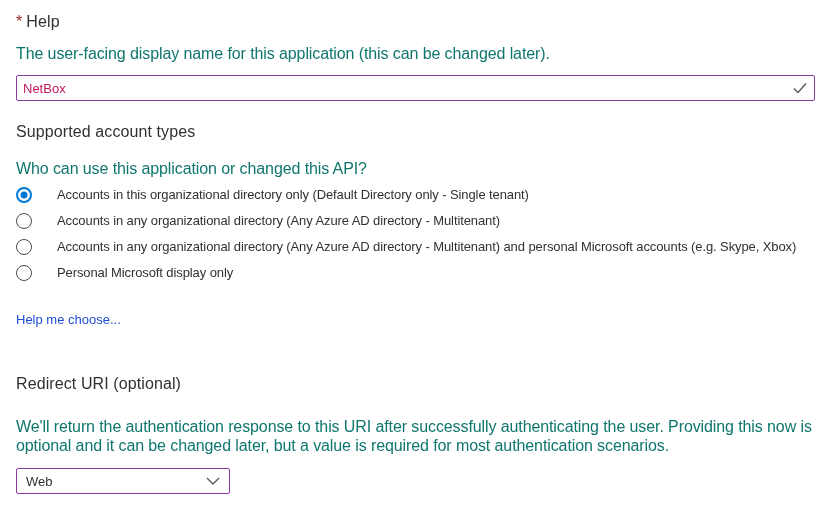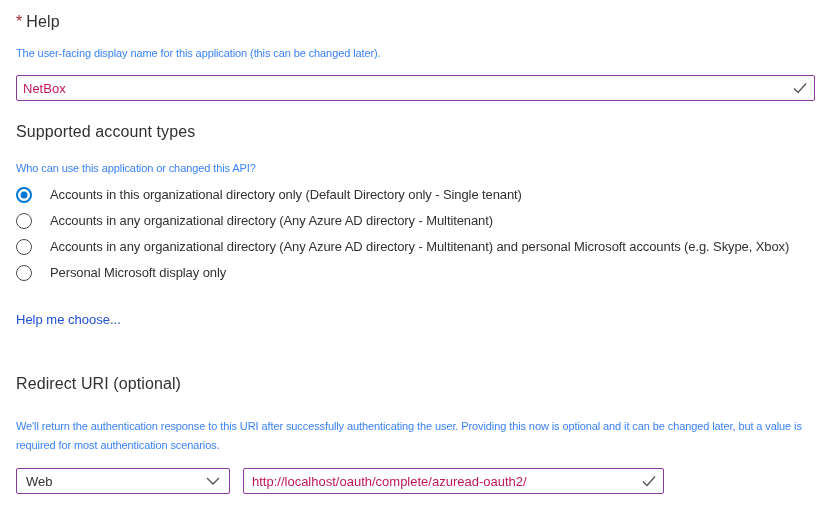--- a/index.html
+++ b/index.html
@@ -11,21 +11,21 @@
     overflow: hidden;
   }
   .page { padding: 11px 14px 0 16px; }
 
   .section-title {
     font-size: 16px; line-height: 22px; font-weight: 400; color: #323130;
     letter-spacing: 0.1px;
   }
   .required { color: #a4262c; margin-right: 4px; }
   .desc {
-    font-size: 11px; line-height: 19px; color: #3b82f6;
+    font-size: 16px; line-height: 19px; color: #0f766e;
     letter-spacing: -0.1px; max-width: 800px;
   }
 
   
   .name-desc { margin-top: 11px; }
   .input-wrap { position: relative; margin-top: 12px; width: 799px; }
   .text-input {
     width: 100%; height: 26px;
     border: 1px solid #8a3ba0; border-radius: 2px;
     font-family: "Liberation Sans", sans-serif;
@@ -36,21 +36,21 @@
   .valid-check {
     position: absolute; right: 8px; top: 50%; transform: translateY(-50%);
     width: 14px; height: 12px; pointer-events: none;
   }
 
   
   .sat-title { margin-top: 20px; }
   .sat-question { margin-top: 16px; }
   .radio-group { margin-top: 7px; }
   .radio-row {
-    display: flex; align-items: center; gap: 18px;
+    display: flex; align-items: center; gap: 25px;
     height: 20px; margin-bottom: 6px; cursor: pointer;
   }
   .radio-circle {
     width: 16px; height: 16px; border-radius: 50%;
     border: 1px solid #4d4d4d; background: #fff;
     position: relative; flex: 0 0 auto;
   }
   .radio-row.checked .radio-circle { border: 2px solid #0078d4; }
   .radio-row.checked .radio-circle::after {
     content: ""; position: absolute;
@@ -60,21 +60,21 @@
   .radio-label { font-size: 13px; line-height: 18px; letter-spacing: -0.1px; }
 
   .help-link {
     display: inline-block; margin-top: 23px;
     font-size: 13px; color: #1d4ed8; text-decoration: none; cursor: pointer;
   }
 
   
   .redirect-title { margin-top: 45px; }
   .redirect-desc { margin-top: 22px; }
-  .redirect-row { margin-top: 13px; display: flex; gap: 13px; }
+  .redirect-row { margin-top: 13px; display: flex; gap: 1px; }
   .select-box {
     width: 214px; height: 26px;
     border: 1px solid #8a3ba0; border-radius: 2px; background: #fff;
     display: flex; align-items: center; justify-content: space-between;
     padding: 0 9px; cursor: pointer;
   }
   .select-box .select-value { font-size: 13px; color: #323130; }
   .chevron { width: 14px; height: 8px; }
   .uri-wrap { position: relative; width: 421px; }
 </style>
@@ -126,21 +126,15 @@
 
   <div class="desc redirect-desc">We'll return the authentication response to this URI after successfully authenticating the user. Providing this now is optional and it can be changed later, but a value is required for most authentication scenarios.</div>
 
   <div class="redirect-row">
     <div class="select-box">
       <span class="select-value">Web</span>
       <svg class="chevron" viewBox="0 0 14 8">
         <polyline points="1,1 7,7 13,1" fill="none" stroke="#565656" stroke-width="1.3"></polyline>
       </svg>
     </div>
-    <div class="uri-wrap">
-      <input class="text-input" type="text" style="padding-left: 8px;" value="http://localhost/oauth/complete/azuread-oauth2/">
-      <svg class="valid-check" viewBox="0 0 14 12">
-        <polyline points="1,6.5 5,10.5 13,1.5" fill="none" stroke="#565656" stroke-width="1.4"></polyline>
-      </svg>
-    </div>
   </div>
 
 </div>
 
 </body></html>

